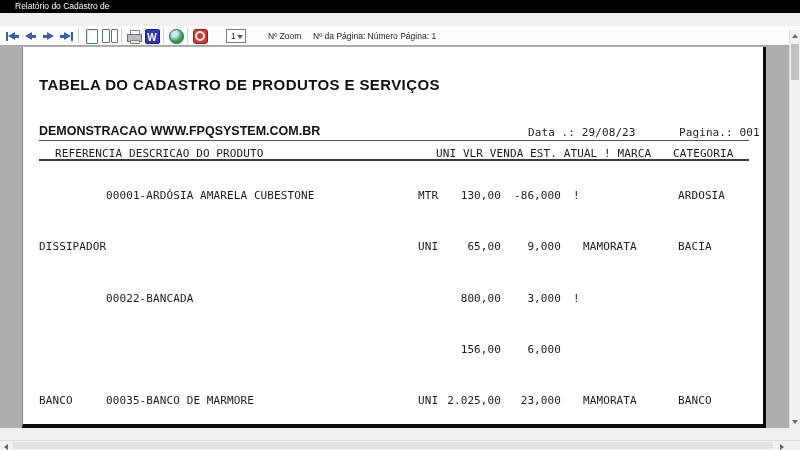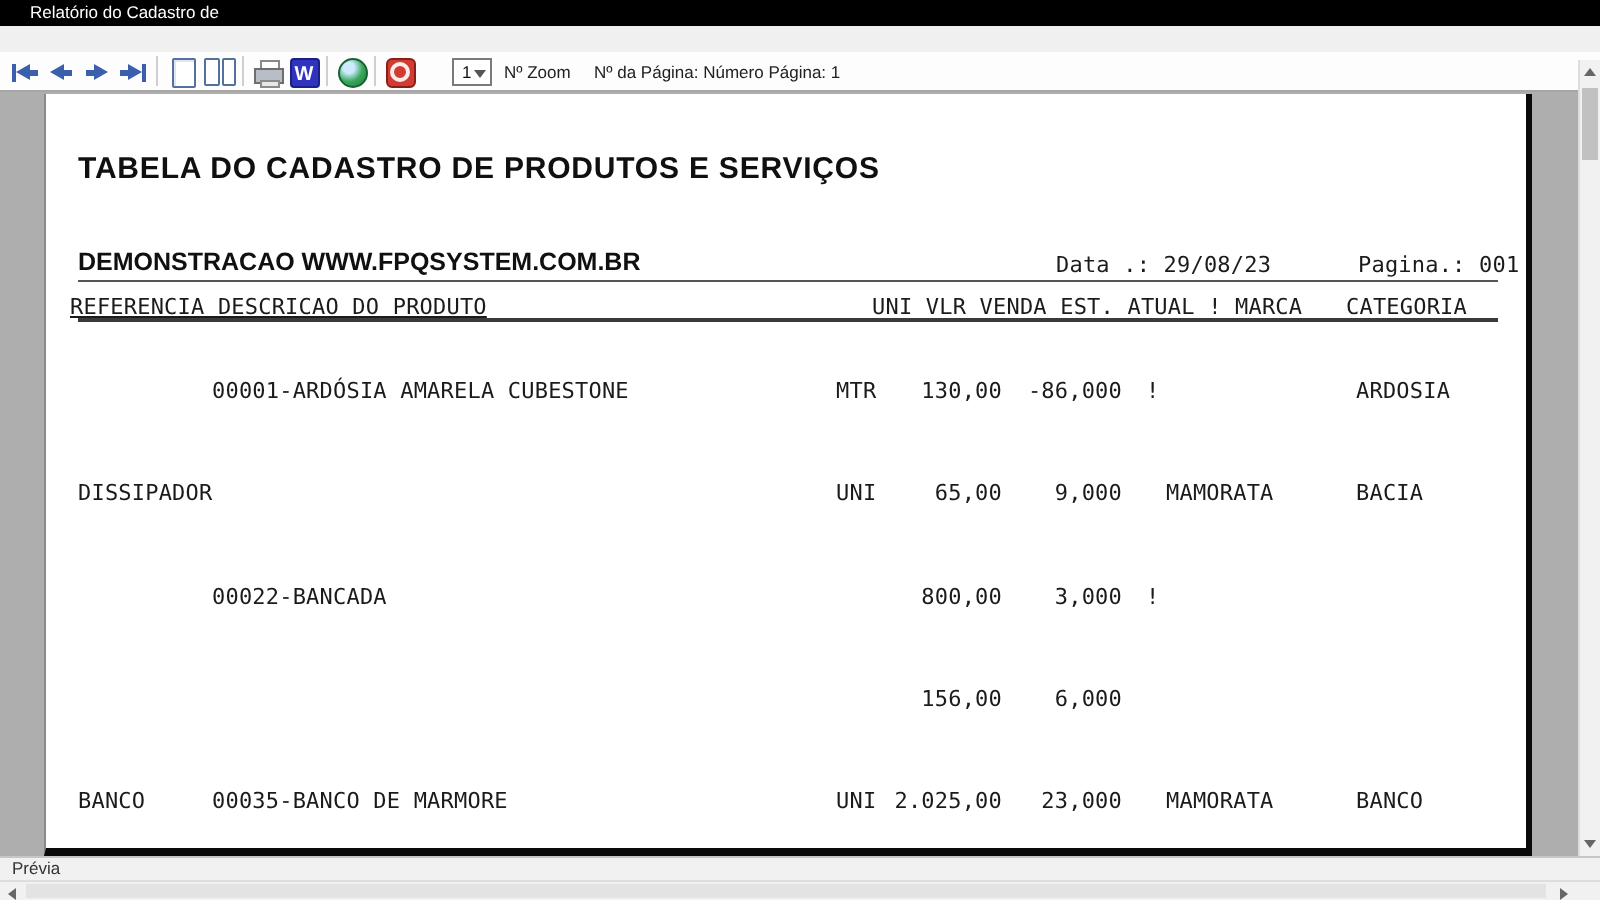--- a/index.html
+++ b/index.html
@@ -44,34 +44,34 @@
          background:radial-gradient(circle at 34% 30%, #cdeaff 0 22%, #39a85c 55%, #1c7a3d 100%);
          border:1px solid #18632f;box-sizing:border-box;}
   .stopicon{width:15px;height:15px;background:#d03c32;border:1px solid #8a1f1a;border-radius:3px;
             display:flex;align-items:center;justify-content:center;box-sizing:border-box;}
   .stopicon i{display:block;width:6px;height:6px;border:2px solid #fff;border-radius:50%;opacity:.9;}
 
   .zoombox{position:absolute;left:226px;top:3px;width:20px;height:14px;background:#fff;border:1px solid #7a7a7a;
            font-size:8.5px;line-height:13px;color:#111;padding-left:4px;box-sizing:border-box;}
   .zoombox .chev{position:absolute;right:2px;top:5px;width:0;height:0;
                  border-left:3px solid transparent;border-right:3px solid transparent;border-top:4px solid #555;}
-  .tblabel{position:absolute;top:5px;font-size:8.5px;color:#222;white-space:nowrap;}
+  .tblabel{position:absolute;top:5px;font-size:8.5px;color:#222;white-space:nowrap;margin-left:16px;}
 
   
   .workspace{position:absolute;left:0;top:46px;width:800px;height:382px;background:#aeaeae;}
   .page{position:absolute;left:22px;top:1px;width:744px;height:381px;background:#fff;
         border-left:1px solid #8a8a8a;border-right:3px solid #0a0a0a;border-bottom:4px solid #0a0a0a;
         box-sizing:border-box;overflow:hidden;}
   .rpt-title{position:absolute;left:16px;top:29px;font-size:15px;font-weight:bold;letter-spacing:.4px;color:#101010;}
   .rpt-sub{position:absolute;left:16px;top:77px;font-size:12.5px;font-weight:bold;color:#101010;}
   .mono{font-family:"DejaVu Sans Mono",monospace;font-size:11px;letter-spacing:.1px;color:#1b1b1b;white-space:pre;}
   .rpt-date{position:absolute;left:505px;top:79px;}
   .rpt-page{position:absolute;left:656px;top:79px;}
   .rule1{position:absolute;left:16px;top:93px;width:710px;height:1px;background:#555;}
-  .colhead-l{position:absolute;left:12px;top:100px;text-decoration:underline;}
+  .colhead-l{position:absolute;left:32px;top:100px;}
   .colhead-m{position:absolute;left:413px;top:100px;}
   .colhead-r{position:absolute;left:650px;top:100px;}
   .rule2{position:absolute;left:16px;top:112px;width:710px;height:1.5px;background:#3a3a3a;}
 
   .rows{position:absolute;left:0;top:116px;width:744px;}
   .row{position:relative;height:12.3px;}
   .row span{position:absolute;top:0;}
   .c-ref{left:16px;}
   .c-desc{left:83px;}
   .c-uni{left:395px;}
@@ -270,23 +270,20 @@
 
   
 
   
 
   
 </div>
     </div>
   </div>
 
-  <div class="statusbar">
-    <span>Prévia</span>
-  </div>
 
   <div class="hscroll">
     <span class="arr-l"></span>
     <span class="hthumb"></span>
     <span class="arr-r"></span>
   </div>
 
   <div class="vscroll">
     <span class="arr-u"></span>
     <span class="vthumb"></span>

